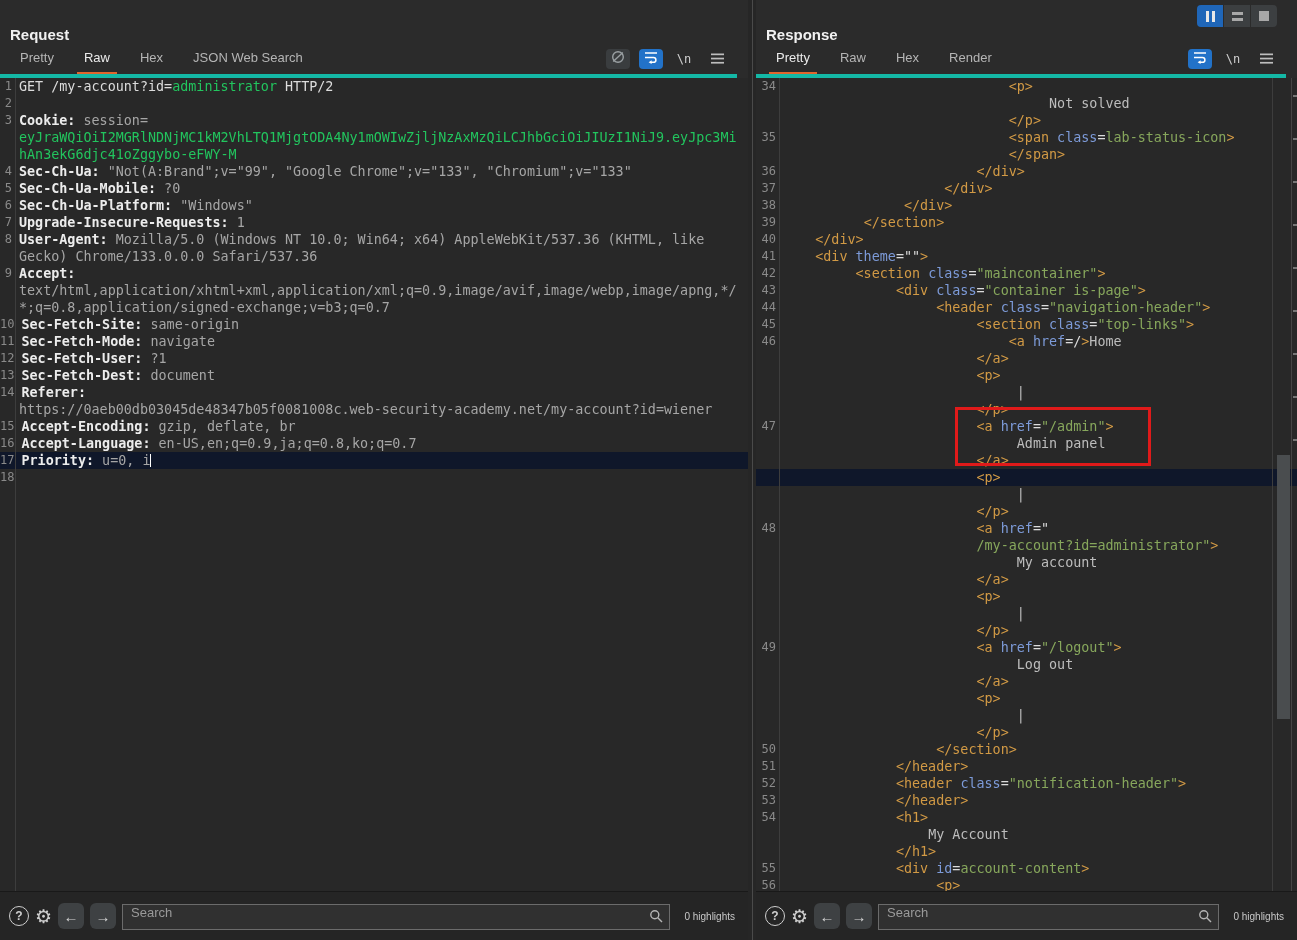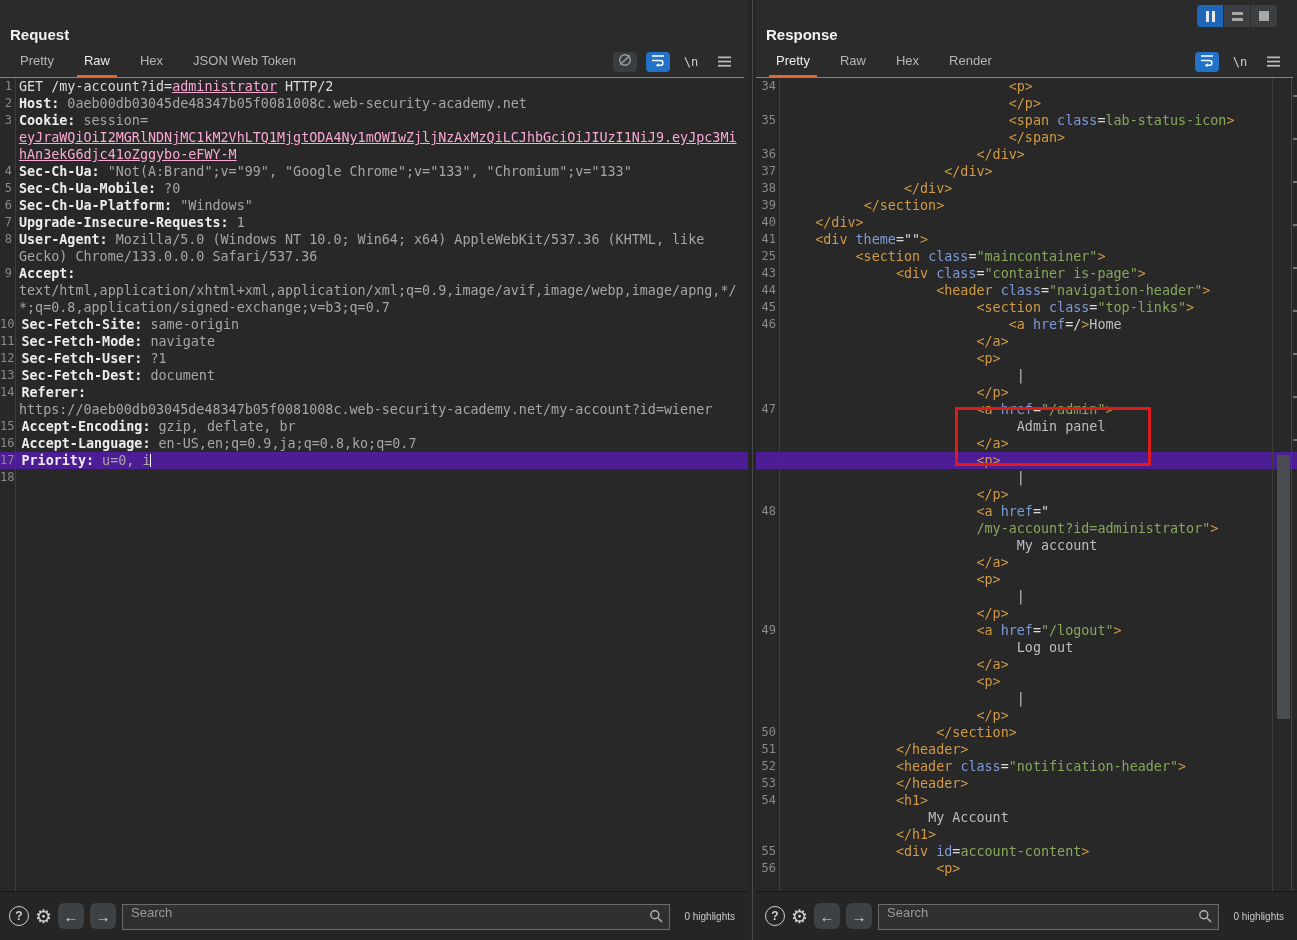--- a/index.html
+++ b/index.html
@@ -9,21 +9,21 @@
 
   .panel { position:absolute; top:0; bottom:0; background:#2b2b2b; }
   .request-panel  { left:0; width:748px; }
   .response-panel { left:756px; width:541px; }
   .divider { position:absolute; left:748px; top:0; bottom:0; width:8px; background:#262626; }
   .divider::after { content:''; position:absolute; left:4px; top:0; bottom:0; width:1px; background:#4a4a4a; }
 
   
   .panel-head { position:relative; height:78px; background:#2b2b2b; }
   .panel-title { position:absolute; top:26px; left:10px; font-size:15px; font-weight:bold; color:#f1f1f1; }
-  .tabs-row { position:absolute; left:0; right:4px; bottom:0; height:28px; border-bottom:1px solid #14b8a6; }
+  .tabs-row { position:absolute; left:0; right:11px; bottom:0; height:28px; border-bottom:4px solid #14b8a6; }
   .tabs { position:absolute; left:5px; bottom:0; display:flex; }
   .tab { position:relative; padding:5px 15px 9px; font-size:13px; color:#b5b5b5; cursor:default; }
   .tab.active { color:#ebebeb; }
   .tab.active::after { content:''; position:absolute; left:8px; right:8px; bottom:0; height:2px; background:#e0662e; }
 
   .editor-icons { position:absolute; right:8px; bottom:5px; display:flex; align-items:center; gap:9px; }
   .icon-btn { width:24px; height:20px; border-radius:4px; display:flex; align-items:center; justify-content:center; }
   .icon-btn.dim  { background:#3a3d3f; }
   .icon-btn.blue { background:#2272c8; }
   .nl-glyph { font-family:"DejaVu Sans Mono", monospace; font-size:12px; color:#cfcfcf; }
@@ -34,29 +34,29 @@
   .win-btn.active { background:#1f66b8; }
   .vbars  { display:flex; gap:3px; } .vbars i  { display:block; width:3px; height:11px; background:#e8e8e8; }
   .hbars  { display:flex; flex-direction:column; gap:3px; } .hbars i { display:block; width:11px; height:3px; background:#a8a8a8; }
   .sq { width:10px; height:10px; background:#a8a8a8; }
 
   
   .editor { position:absolute; top:78px; left:0; right:0; height:814px; background:#282828;
             overflow:hidden; border-bottom:1px solid #191919;
             font-family:"DejaVu Sans Mono", monospace; font-size:13.4px; line-height:17px; }
   .row { display:flex; height:17px; white-space:pre; }
-  .row.hl { background:#4c1d95; }
+  .row.hl { background:#0f172a; }
   .ln { flex:0 0 var(--gw); text-align:right; color:#8a8a8a; font-size:12px; padding-right:3px; }
   .code { padding-left:4px; }
   .gutter-line { position:absolute; top:0; bottom:0; width:1px; background:#3d3d3d; left:var(--gw); }
 
   .seg.h { color:#ececec; font-weight:bold; }
   .seg.p { color:#dcdcdc; }
   .seg.g { color:#a6a6a6; }
-  .seg.v { color:#f9a8d4;text-decoration:underline; }
+  .seg.v { color:#22c55e; }
   .seg.t { color:#d29a45; }
   .seg.a { color:#7d9bd9; }
   .seg.s { color:#87a75c; }
   .seg.x { color:#bdbdbd; }
   .caret { display:inline-block; width:1px; height:13px; background:#ffffff; vertical-align:-2px; }
 
   .request-panel .editor  { --gw:15px; }
   .response-panel .editor { --gw:23px; }
 
   
@@ -90,21 +90,21 @@
 <div class="app">
 
   <div class="panel request-panel">
     <div class="panel-head">
       <div class="panel-title">Request</div>
       <div class="tabs-row">
         <div class="tabs">
             <div class="tab">Pretty</div>
             <div class="tab active">Raw</div>
             <div class="tab">Hex</div>
-            <div class="tab">JSON Web Token</div>
+            <div class="tab">JSON Web Search</div>
           </div>
         <div class="editor-icons">
           <div class="icon-btn dim">
             <span>
               <svg width="16" height="14" viewBox="0 0 16 14">
                   <circle cx="8" cy="7" r="5.3" fill="none" stroke="#9aa0a3" stroke-width="1.4"></circle>
                   <line x1="3.2" y1="11.6" x2="12.8" y2="2.4" stroke="#9aa0a3" stroke-width="1.4"></line>
                 </svg>
             </span>
           </div>
@@ -129,21 +129,21 @@
                 </svg>
             </span>
           </div>
         </div>
       </div>
     </div>
 
     <div class="editor">
       <div class="gutter-line"></div>
     <div class="row"><span class="ln">1</span><span class="code"><span class="seg p">GET /my-account?id=</span><span class="seg v">administrator</span><span class="seg p"> HTTP/2</span></span></div>
-        <div class="row"><span class="ln">2</span><span class="code"><span class="seg h">Host:</span><span class="seg g"> 0aeb00db03045de48347b05f0081008c.web-security-academy.net</span></span></div>
+        <div class="row"><span class="ln">2</span></div>
         <div class="row"><span class="ln">3</span><span class="code"><span class="seg h">Cookie:</span><span class="seg g"> session=</span></span></div>
         <div class="row"><span class="ln"></span><span class="code"><span class="seg v">eyJraWQiOiI2MGRlNDNjMC1kM2VhLTQ1MjgtODA4Ny1mOWIwZjljNzAxMzQiLCJhbGciOiJIUzI1NiJ9.eyJpc3Mi</span></span></div>
         <div class="row"><span class="ln"></span><span class="code"><span class="seg v">hAn3ekG6djc41oZggybo-eFWY-M</span></span></div>
         <div class="row"><span class="ln">4</span><span class="code"><span class="seg h">Sec-Ch-Ua:</span><span class="seg g"> "Not(A:Brand";v="99", "Google Chrome";v="133", "Chromium";v="133"</span></span></div>
         <div class="row"><span class="ln">5</span><span class="code"><span class="seg h">Sec-Ch-Ua-Mobile:</span><span class="seg g"> ?0</span></span></div>
         <div class="row"><span class="ln">6</span><span class="code"><span class="seg h">Sec-Ch-Ua-Platform:</span><span class="seg g"> "Windows"</span></span></div>
         <div class="row"><span class="ln">7</span><span class="code"><span class="seg h">Upgrade-Insecure-Requests:</span><span class="seg g"> 1</span></span></div>
         <div class="row"><span class="ln">8</span><span class="code"><span class="seg h">User-Agent:</span><span class="seg g"> Mozilla/5.0 (Windows NT 10.0; Win64; x64) AppleWebKit/537.36 (KHTML, like</span></span></div>
         <div class="row"><span class="ln"></span><span class="code"><span class="seg g">Gecko) Chrome/133.0.0.0 Safari/537.36</span></span></div>
         <div class="row"><span class="ln">9</span><span class="code"><span class="seg h">Accept:</span></span></div>
@@ -250,30 +250,31 @@
           <div class="tick" style="top:60px"></div>
         <div class="tick" style="top:103px"></div>
           <div class="tick" style="top:146px"></div>
         <div class="tick" style="top:189px"></div>
           <div class="tick" style="top:232px"></div>
         <div class="tick" style="top:275px"></div>
           <div class="tick" style="top:318px"></div>
         <div class="tick" style="top:361px"></div>
       </div>
     <div class="row"><span class="ln">34</span><span class="code">                            <span class="seg t">&lt;p&gt;</span></span></div>
+        <div class="row"><span class="ln"></span><span class="code">                                 <span class="seg x">Not solved</span></span></div>
         <div class="row"><span class="ln"></span><span class="code">                            <span class="seg t">&lt;/p&gt;</span></span></div>
         <div class="row"><span class="ln">35</span><span class="code">                            <span class="seg t">&lt;span </span><span class="seg a">class</span><span class="seg p">=</span><span class="seg s">lab-status-icon</span><span class="seg t">&gt;</span></span></div>
         <div class="row"><span class="ln"></span><span class="code">                            <span class="seg t">&lt;/span&gt;</span></span></div>
         <div class="row"><span class="ln">36</span><span class="code">                        <span class="seg t">&lt;/div&gt;</span></span></div>
         <div class="row"><span class="ln">37</span><span class="code">                    <span class="seg t">&lt;/div&gt;</span></span></div>
         <div class="row"><span class="ln">38</span><span class="code">               <span class="seg t">&lt;/div&gt;</span></span></div>
         <div class="row"><span class="ln">39</span><span class="code">          <span class="seg t">&lt;/section&gt;</span></span></div>
         <div class="row"><span class="ln">40</span><span class="code">    <span class="seg t">&lt;/div&gt;</span></span></div>
         <div class="row"><span class="ln">41</span><span class="code">    <span class="seg t">&lt;div </span><span class="seg a">theme</span><span class="seg p">=""</span><span class="seg t">&gt;</span></span></div>
-        <div class="row"><span class="ln">25</span><span class="code">         <span class="seg t">&lt;section </span><span class="seg a">class</span><span class="seg p">=</span><span class="seg s">"maincontainer"</span><span class="seg t">&gt;</span></span></div>
+        <div class="row"><span class="ln">42</span><span class="code">         <span class="seg t">&lt;section </span><span class="seg a">class</span><span class="seg p">=</span><span class="seg s">"maincontainer"</span><span class="seg t">&gt;</span></span></div>
         <div class="row"><span class="ln">43</span><span class="code">              <span class="seg t">&lt;div </span><span class="seg a">class</span><span class="seg p">=</span><span class="seg s">"container is-page"</span><span class="seg t">&gt;</span></span></div>
         <div class="row"><span class="ln">44</span><span class="code">                   <span class="seg t">&lt;header </span><span class="seg a">class</span><span class="seg p">=</span><span class="seg s">"navigation-header"</span><span class="seg t">&gt;</span></span></div>
         <div class="row"><span class="ln">45</span><span class="code">                        <span class="seg t">&lt;section </span><span class="seg a">class</span><span class="seg p">=</span><span class="seg s">"top-links"</span><span class="seg t">&gt;</span></span></div>
         <div class="row"><span class="ln">46</span><span class="code">                            <span class="seg t">&lt;a </span><span class="seg a">href</span><span class="seg p">=/</span><span class="seg t">&gt;</span><span class="seg x">Home</span></span></div>
         <div class="row"><span class="ln"></span><span class="code">                        <span class="seg t">&lt;/a&gt;</span></span></div>
         <div class="row"><span class="ln"></span><span class="code">                        <span class="seg t">&lt;p&gt;</span></span></div>
         <div class="row"><span class="ln"></span><span class="code">                             <span class="seg x">|</span></span></div>
         <div class="row"><span class="ln"></span><span class="code">                        <span class="seg t">&lt;/p&gt;</span></span></div>
         <div class="row"><span class="ln">47</span><span class="code">                        <span class="seg t">&lt;a </span><span class="seg a">href</span><span class="seg p">=</span><span class="seg s">"/admin"</span><span class="seg t">&gt;</span></span></div>
         <div class="row"><span class="ln"></span><span class="code">                             <span class="seg x">Admin panel</span></span></div>

